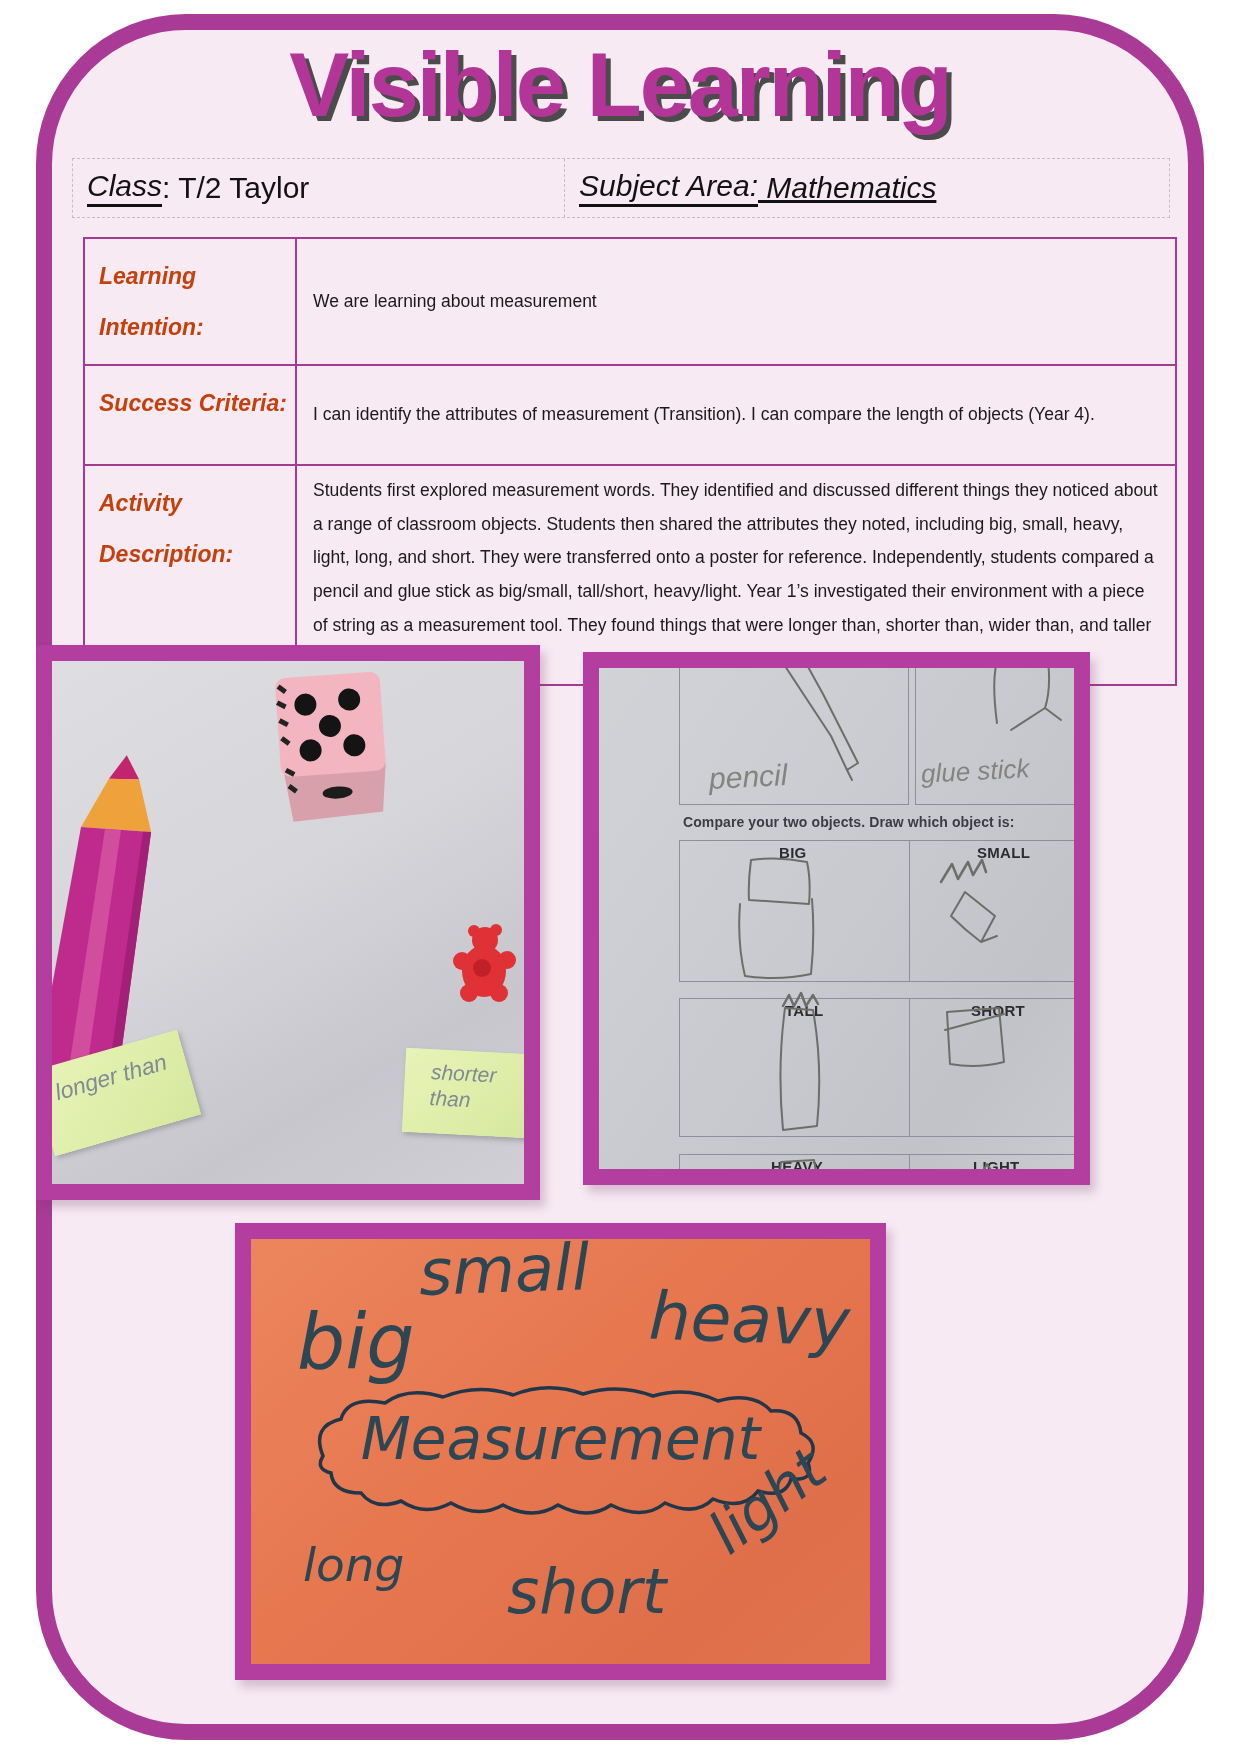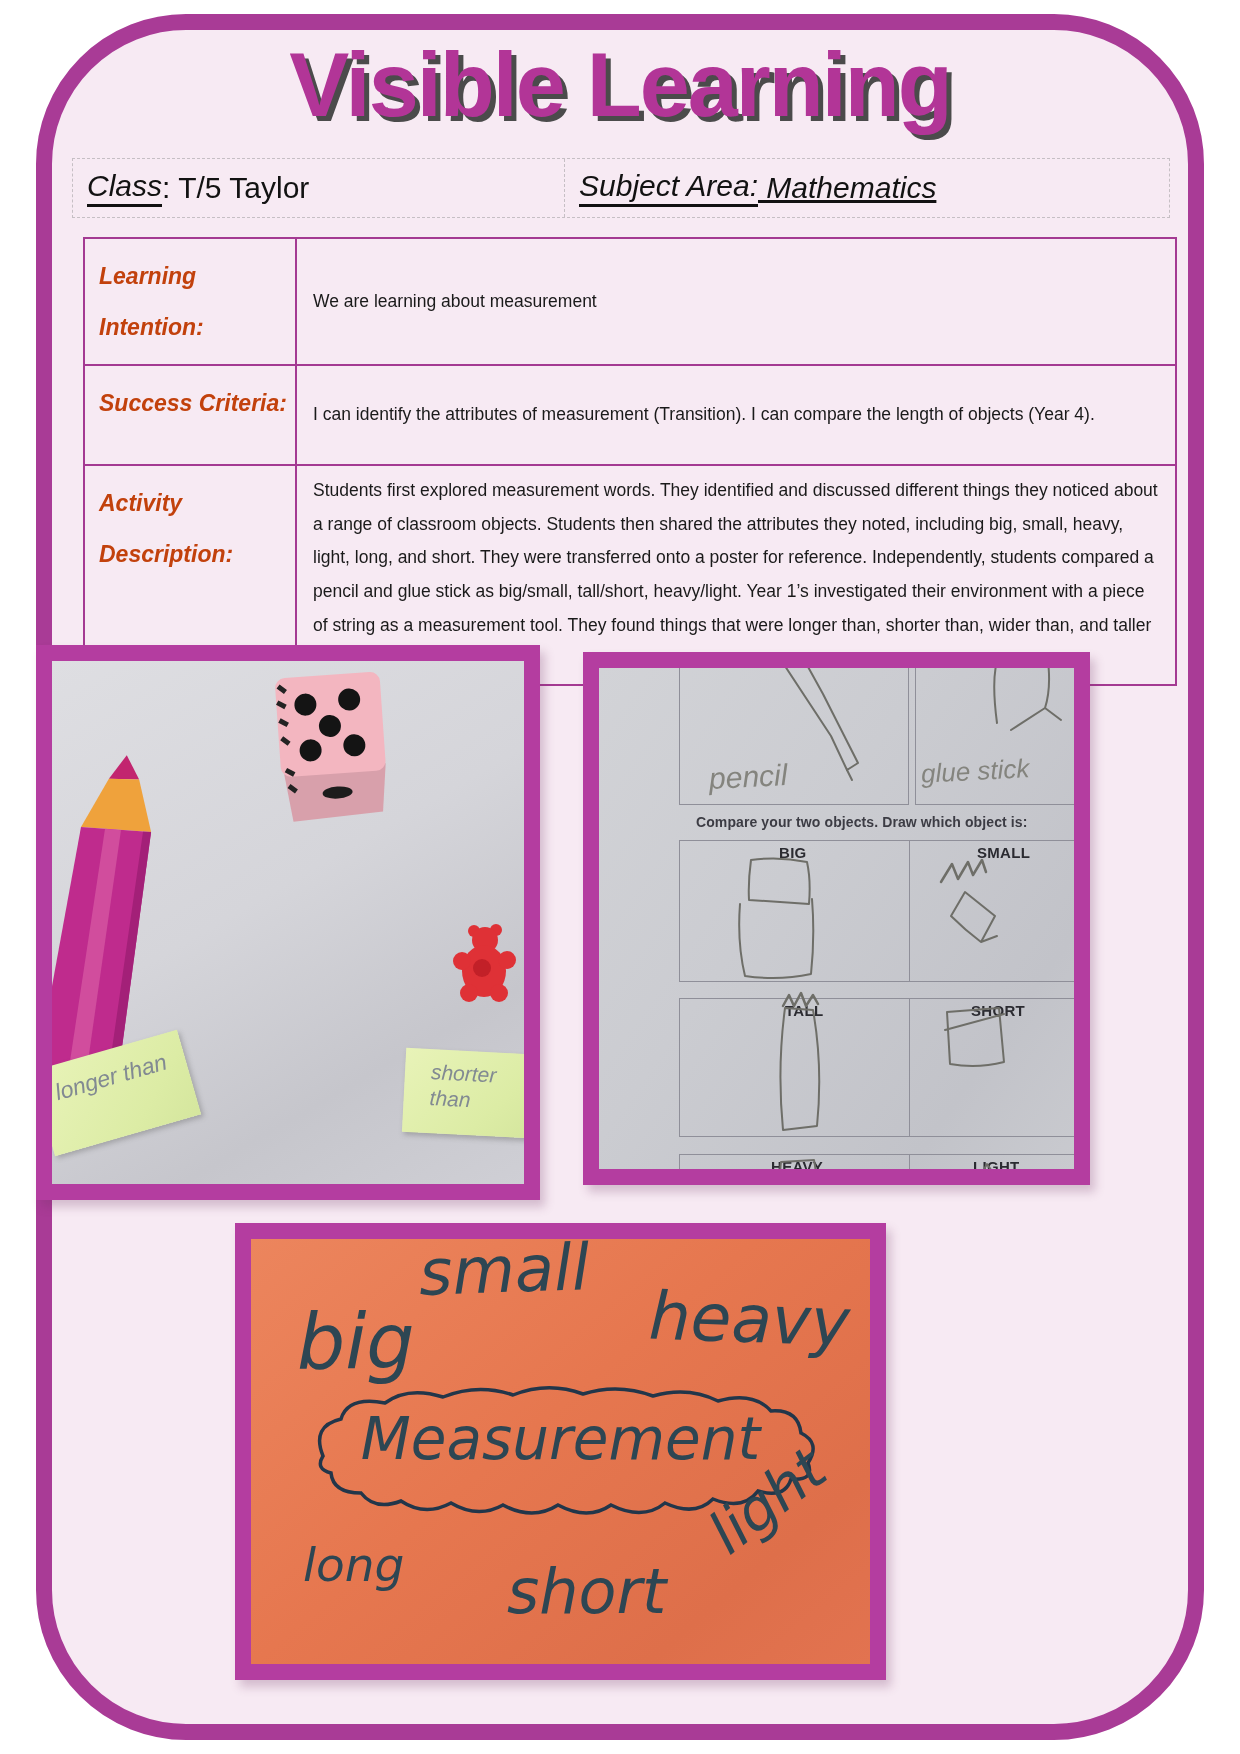--- a/index.html
+++ b/index.html
@@ -52,21 +52,21 @@
                  font-size:23px; padding:14px 0 0 18px; line-height:1.15; }
   .note-shorter { left:352px; top:390px; width:126px; height:84px; transform:rotate(3deg);
                   font-size:21px; padding:10px 0 0 26px; line-height:1.25; }
 
   
   .photo-worksheet { left:583px; top:652px; width:507px; height:533px; }
   .paper { background:linear-gradient(125deg,#d2d3d7 0%,#cbccd1 40%,#c2c3c9 80%,#c9cacf 100%); }
   .ws-box { position:absolute; border:1px solid #8f8f99; }
   .ws-hand { position:absolute; color:#84847e; font-style:italic; transform:rotate(-3deg); }
   .ws-instruction { position:absolute; left:84px; top:146px; font-size:14px; color:#3c3c44;
-                    font-weight:bold; letter-spacing:0.1px;margin-left:13px; }
+                    font-weight:bold; letter-spacing:0.1px; }
   .ws-label { position:absolute; font-size:15px; font-weight:bold; color:#2b2b31;
               letter-spacing:0.3px; }
   .ws-svg { position:absolute; left:0; top:0; }
 
   
   .photo-poster { left:235px; top:1223px; width:651px; height:457px; }
   .poster { background:linear-gradient(140deg,#ec855d 0%,#e6774f 45%,#de6f4a 80%,#e27350 100%); }
   .marker { position:absolute; color:#2d4653; font-style:italic; font-weight:normal;
             font-family:"DejaVu Sans", sans-serif; }
   .pw-small  { left:168px; top:-6px;  font-size:64px; transform:rotate(-2deg); }
@@ -83,21 +83,21 @@
 
 <div>
 
   <div class="frame"></div>
 
   <h1 class="title">Visible Learning</h1>
 
   <div class="hdr">
     <div class="hdr-cell left">
       <span class="lbl-underline">Class</span>
-        <span>: T/5 Taylor</span>
+        <span>: T/2 Taylor</span>
     </div>
     <div class="hdr-cell right">
       <span class="lbl-underline">Subject Area:</span>
         <span class="hdr-space"> Mathematics</span>
     </div>
   </div>
 
   <div class="info-table">
     <div class="it-label bb r1">Learning Intention:</div>
     <div class="it-content bb r1">

